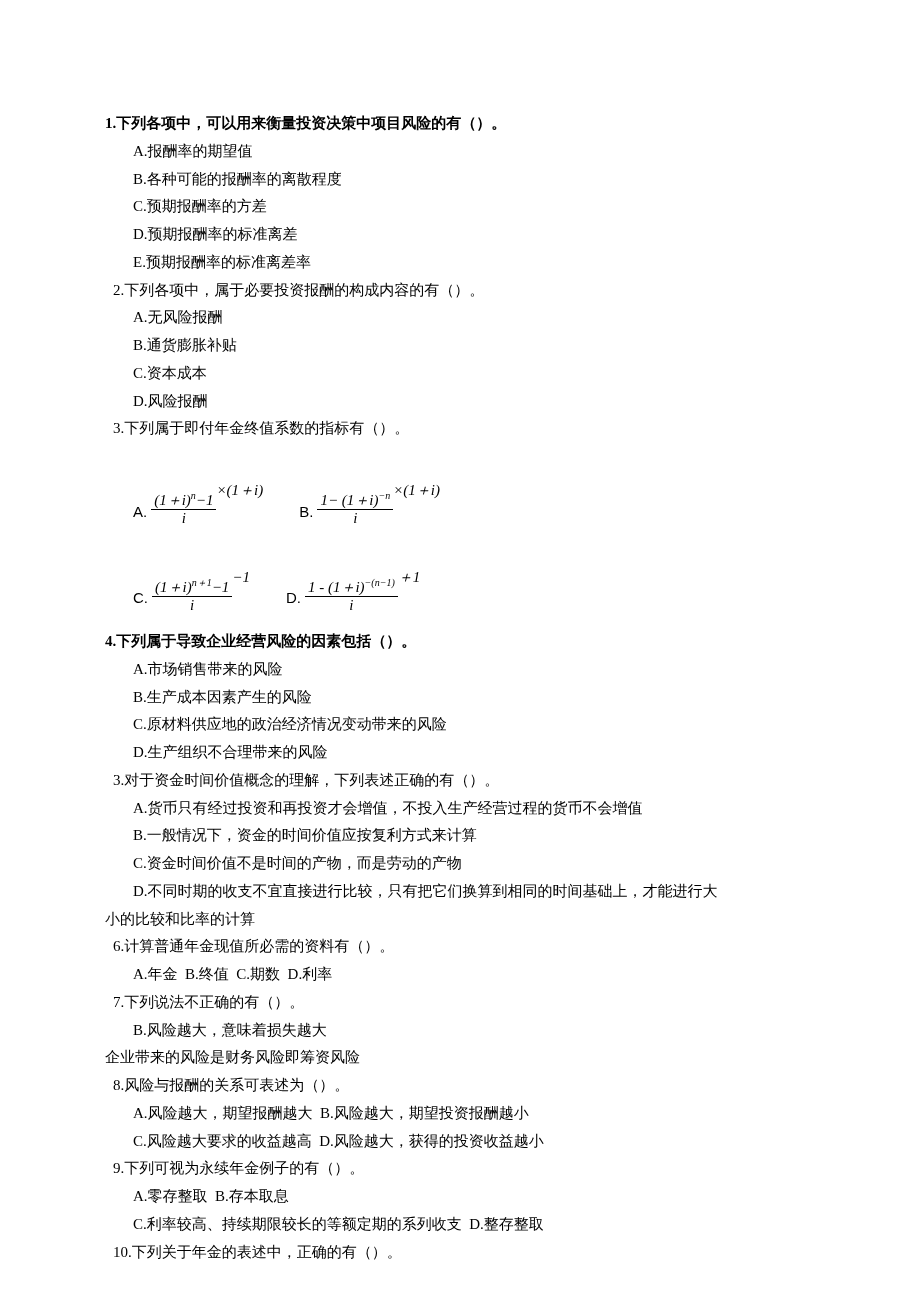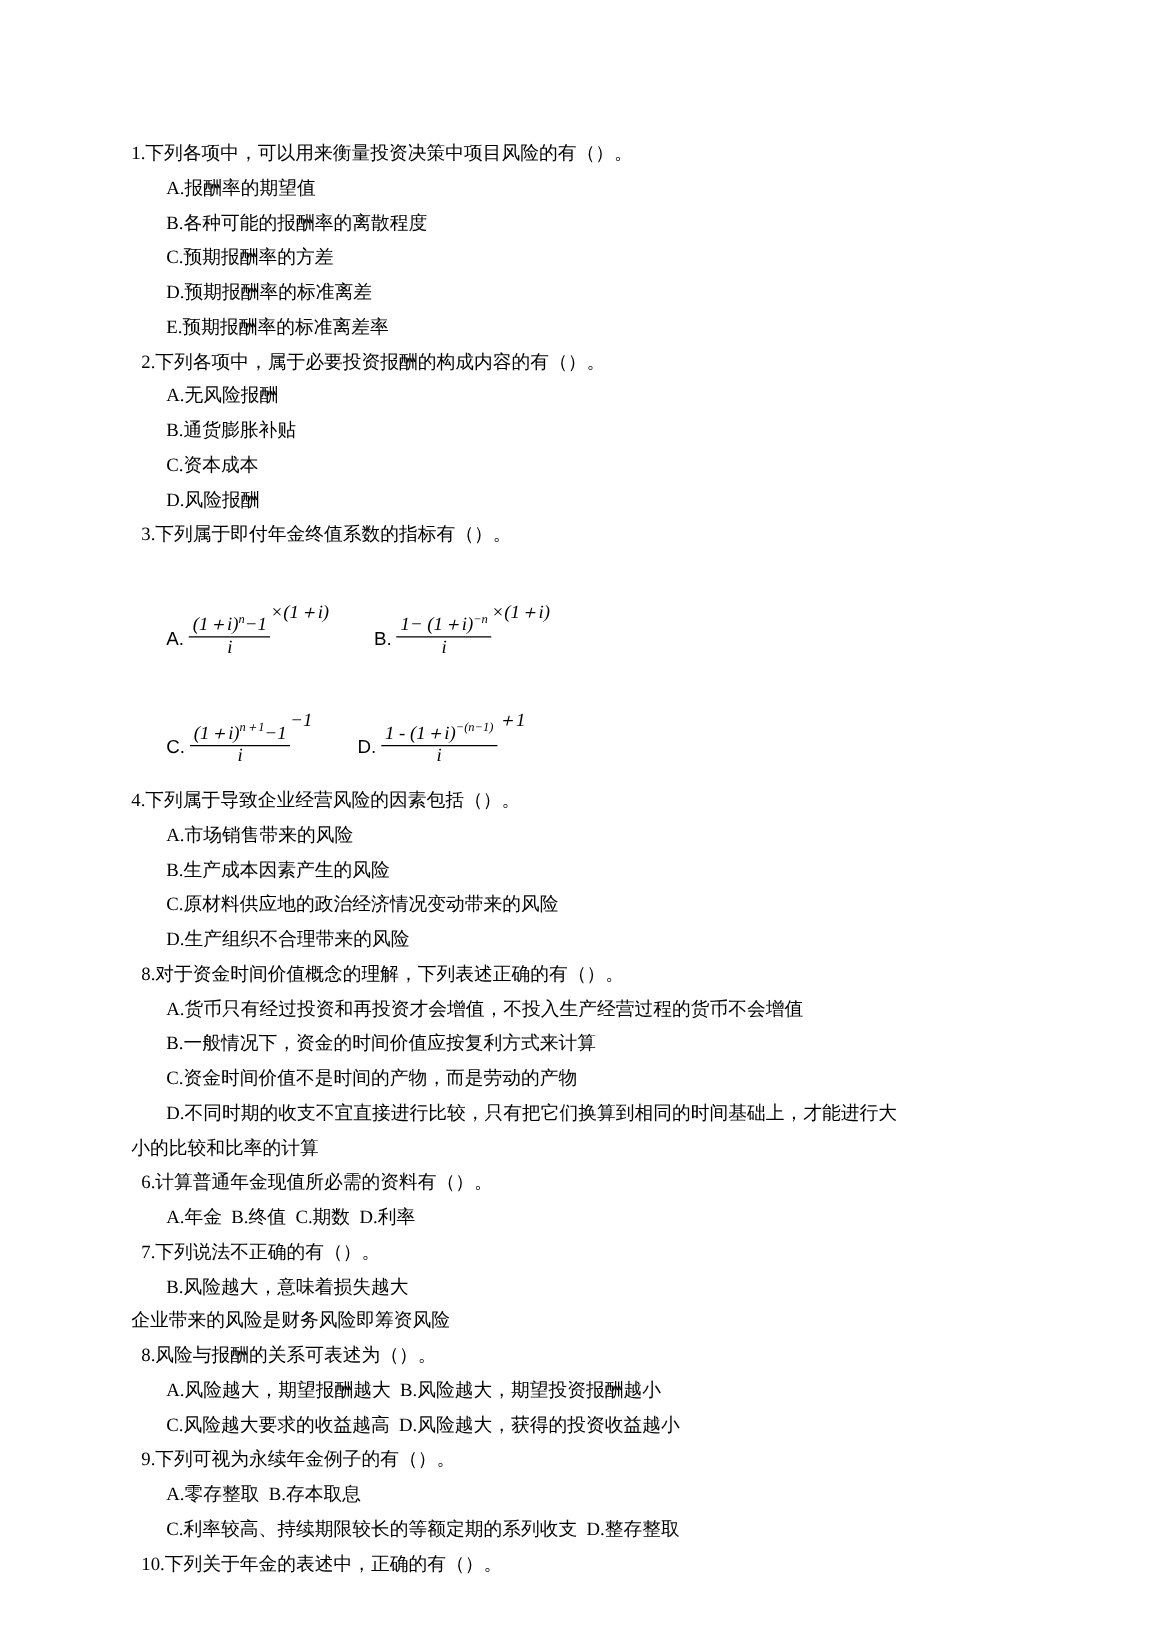--- a/index.html
+++ b/index.html
@@ -12,21 +12,21 @@
       margin: 0;
       padding: 110px 95px 60px 105px;
       box-sizing: border-box;
     }
     .q {
       margin: 0;
     }
     .q-stem {
       text-indent: 0;
     }
-    .q-stem.i1 { padding-left: 0; }
+    .q-stem.i1 { padding-left: 0; font-weight: bold; }
     .q-stem.i2 { padding-left: 8px; }
     .opt {
       padding-left: 28px;
     }
     .cont {
       padding-left: 0;
     }
     .frac {
       display: inline-block;
       vertical-align: middle;
@@ -124,21 +124,21 @@
 
 <div class="q">
   <div class="q-stem i1">4.下列属于导致企业经营风险的因素包括（）。</div>
   <div class="opt">A.市场销售带来的风险</div>
   <div class="opt">B.生产成本因素产生的风险</div>
   <div class="opt">C.原材料供应地的政治经济情况变动带来的风险</div>
   <div class="opt">D.生产组织不合理带来的风险</div>
 </div>
 
 <div class="q">
-  <div class="q-stem i2">8.对于资金时间价值概念的理解，下列表述正确的有（）。</div>
+  <div class="q-stem i2">3.对于资金时间价值概念的理解，下列表述正确的有（）。</div>
   <div class="opt">A.货币只有经过投资和再投资才会增值，不投入生产经营过程的货币不会增值</div>
   <div class="opt">B.一般情况下，资金的时间价值应按复利方式来计算</div>
   <div class="opt">C.资金时间价值不是时间的产物，而是劳动的产物</div>
   <div class="opt">D.不同时期的收支不宜直接进行比较，只有把它们换算到相同的时间基础上，才能进行大</div>
   <div class="cont">小的比较和比率的计算</div>
 </div>
 
 <div class="q">
   <div class="q-stem i2">6.计算普通年金现值所必需的资料有（）。</div>
   <div class="opt">A.年金&nbsp;&nbsp;B.终值&nbsp;&nbsp;C.期数&nbsp;&nbsp;D.利率</div>

